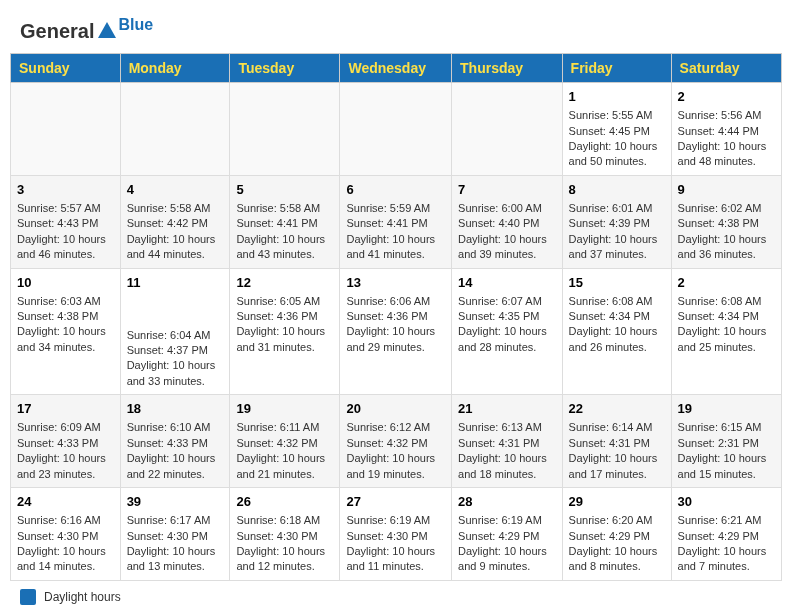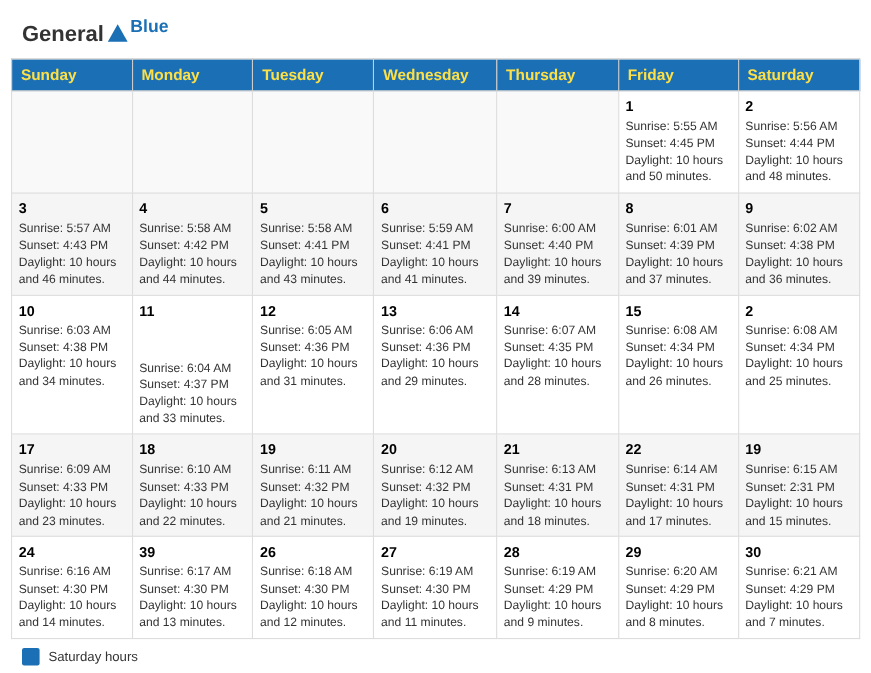--- a/index.html
+++ b/index.html
@@ -302,14 +302,14 @@
           <div class="day-info" style="white-space: pre-line;">Sunrise: 6:21 AM
 Sunset: 4:29 PM
 Daylight: 10 hours and 7 minutes.</div>
         </td>
       </tr>
     </tbody>
 </table>
 
 <div style="display:flex;align-items:center;gap:8px;padding:8px 10px 4px 10px;">
   <div style="width:16px;height:16px;background:#1a6fb5;border-radius:2px;"></div>
-  <span style="font-size:12px;color:#333;">Saturday hours</span>
+  <span style="font-size:12px;color:#333;">Daylight hours</span>
 </div>
 
 </body></html>

